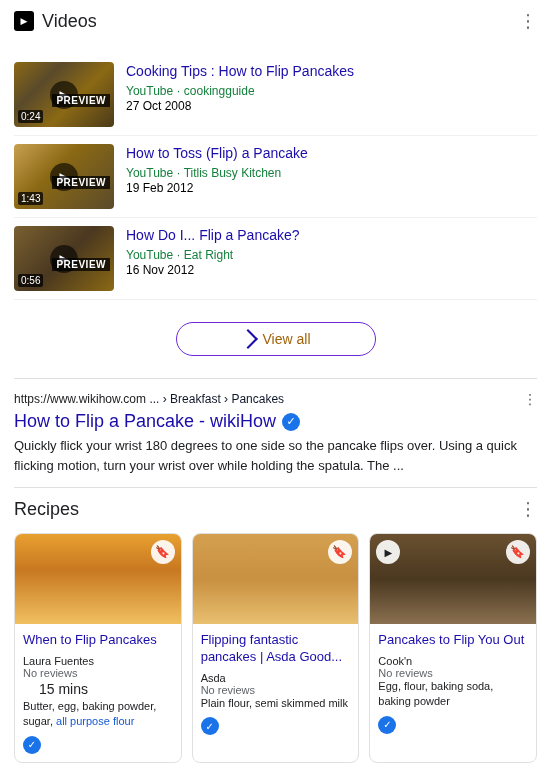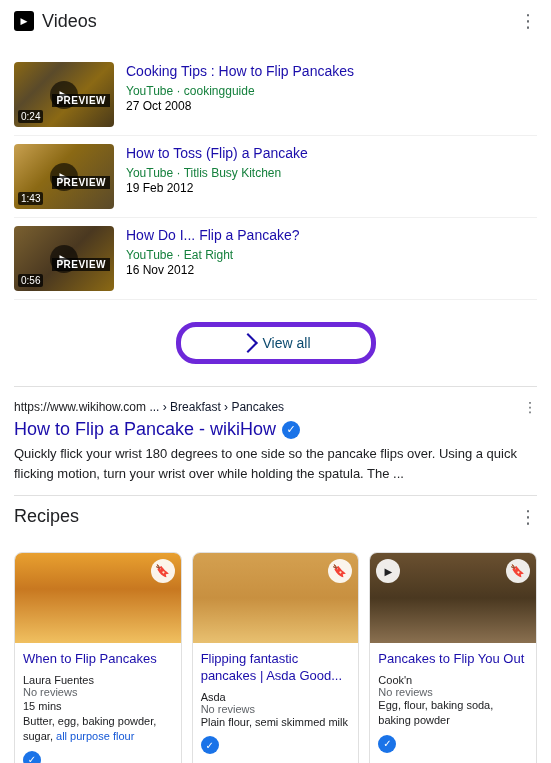--- a/index.html
+++ b/index.html
@@ -117,26 +117,26 @@
     .video-date {
       color: #000000;
       font-size: 12px;
       margin-top: 1px;
     }
     .view-all-btn {
       display: flex;
       align-items: center;
       justify-content: center;
       gap: 8px;
-      border: 5px solid #6d28d9;
+      border: 1px solid #6d28d9;
       border-radius: 20px;
       padding: 8px 20px;
       margin: 12px auto;
       width: 200px;
-      color: #0c4a6e;
+      color: #a16207;
       font-size: 14px;
       cursor: pointer;
       text-decoration: none;
     }
     .arrow-right {
       display: inline-block;
       width: 14px;
       height: 14px;
       border-right: 2px solid #1a0dab;
       border-top: 2px solid #1a0dab;
@@ -188,23 +188,23 @@
       font-size: 13px;
       line-height: 1.5;
       margin-top: 4px;
     }
     
     .recipes-section {
       padding: 10px 14px;
     }
     .recipes-header {
       display: flex;
-      align-items: flex-start;
+      align-items: center;
       gap: 18px;
-      margin-bottom: 24px;
+      margin-bottom: 13px;
     }
     .recipes-title {
       font-size: 18px;
       font-weight: 400;
     }
     .recipes-grid {
       display: grid;
       grid-template-columns: 1fr 1fr 1fr;
       gap: 10px;
     }
@@ -272,22 +272,22 @@
       color: #202124;
       font-size: 11px;
       font-weight: 500;
     }
     .recipe-reviews {
       color: #5f6368;
       font-size: 11px;
     }
     .recipe-time {
       color: #202124;
-      font-size: 11px;
-      margin: 2px 0;
+      font-size: 14px;
+      margin: 2px 16px;
     }
     .recipe-ingredients {
       color: #202124;
       font-size: 11px;
       line-height: 1.4;
     }
     .recipe-ingredients a {
       color: #1558d6;
       text-decoration: none;
     }

